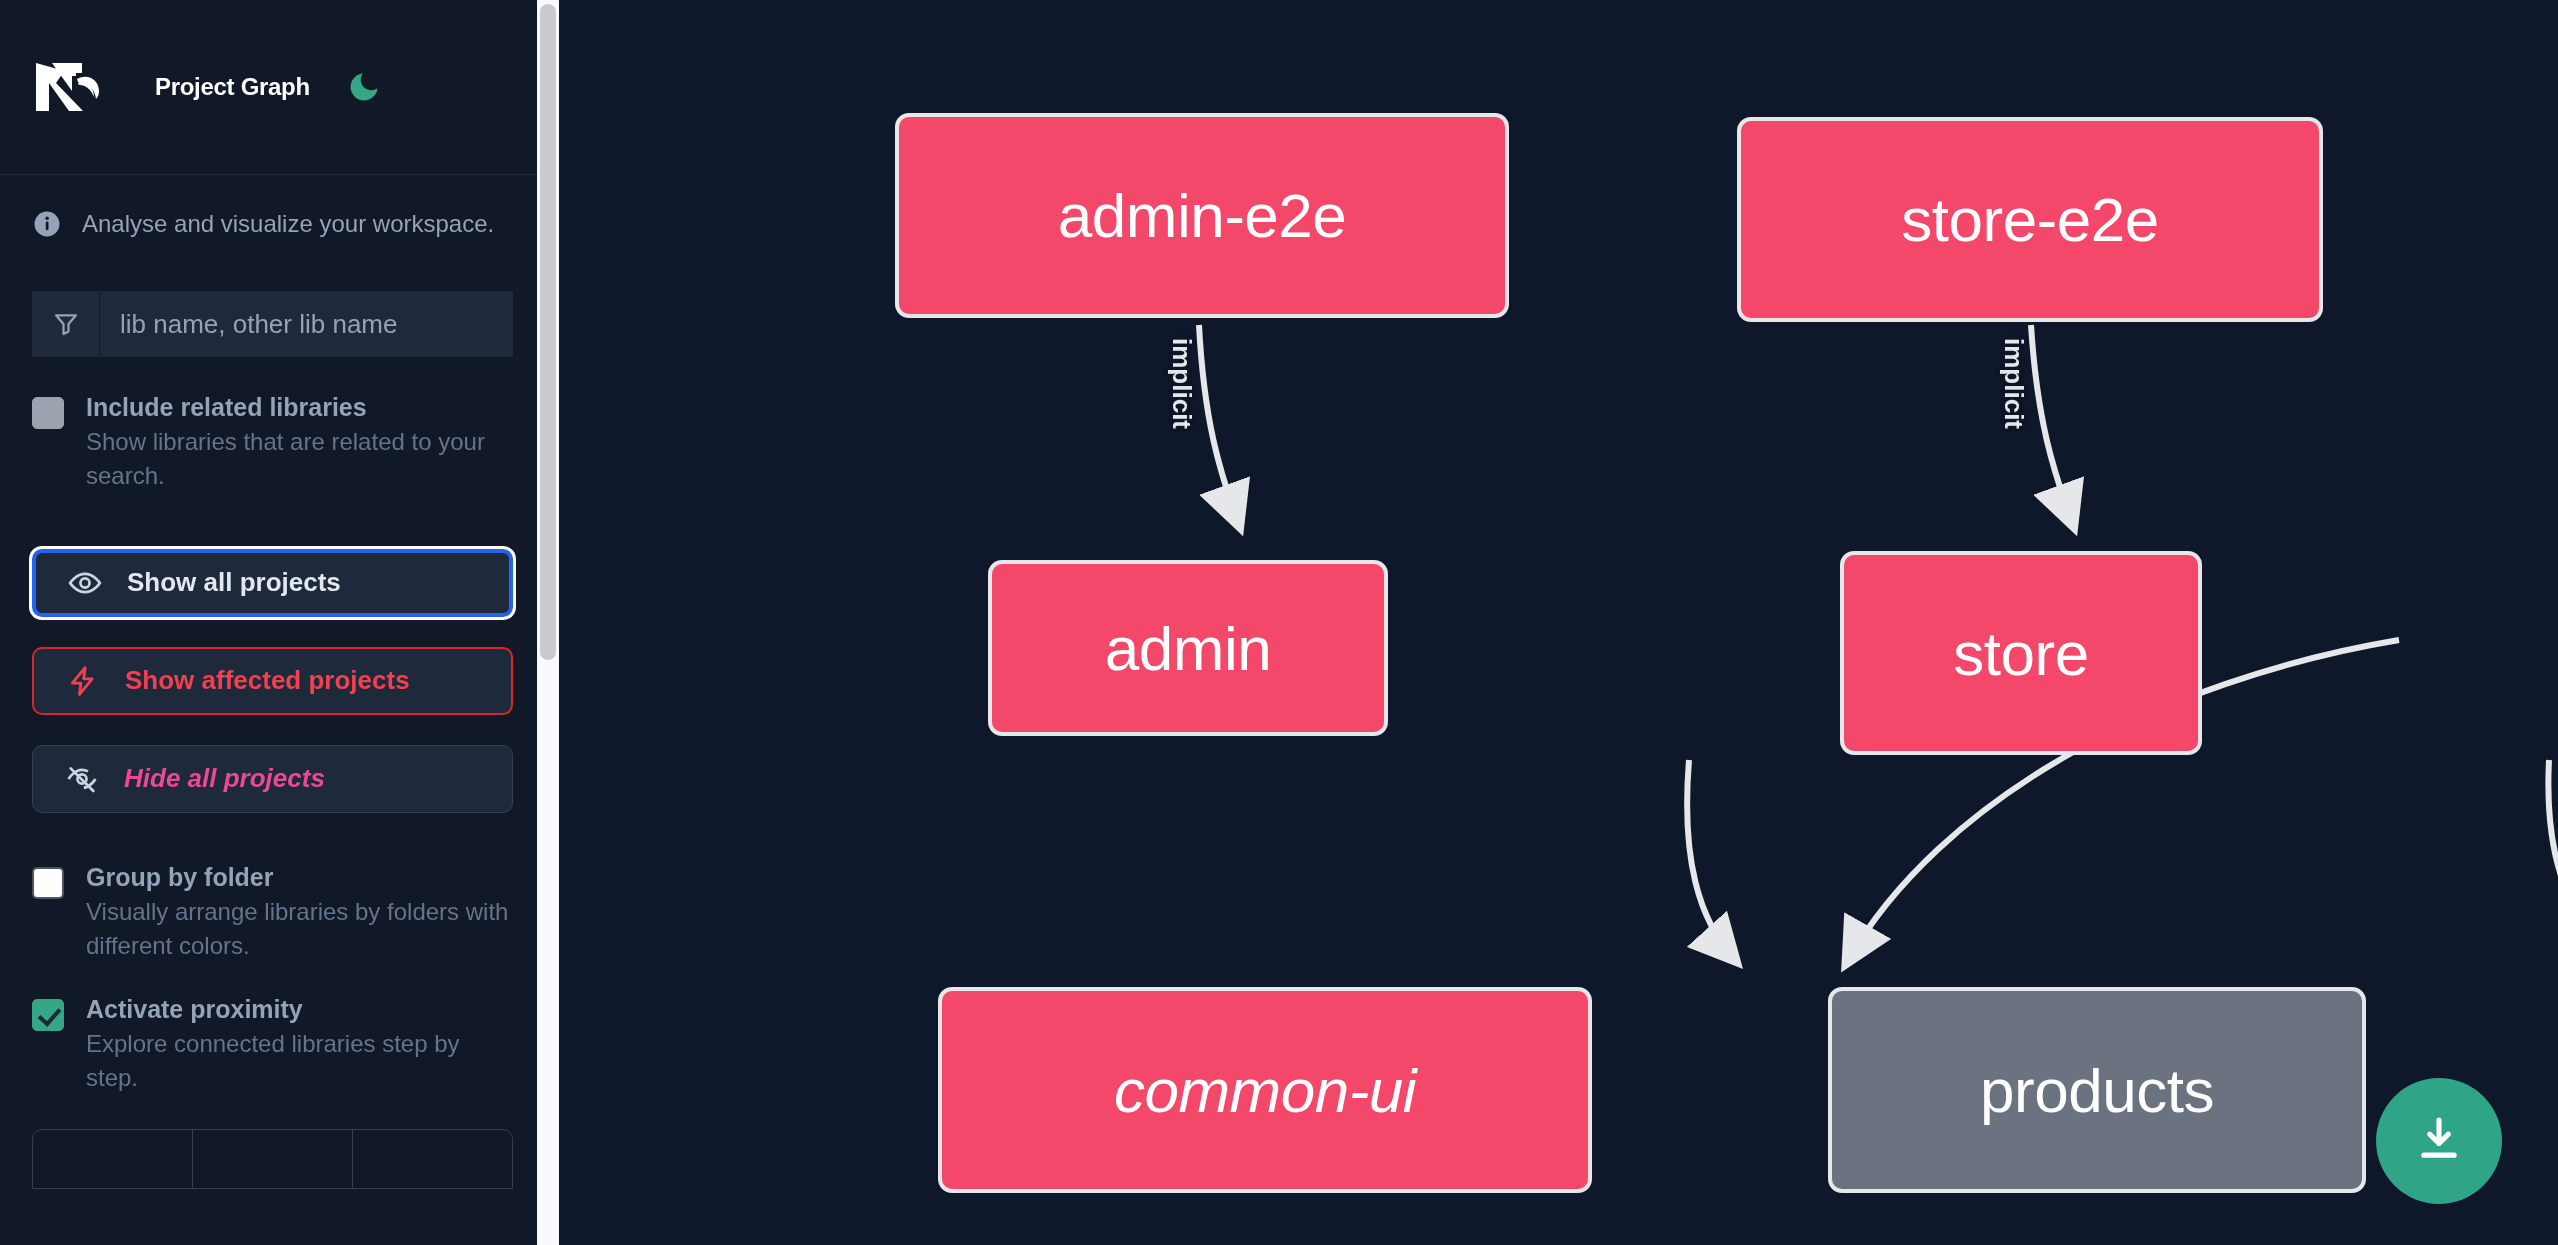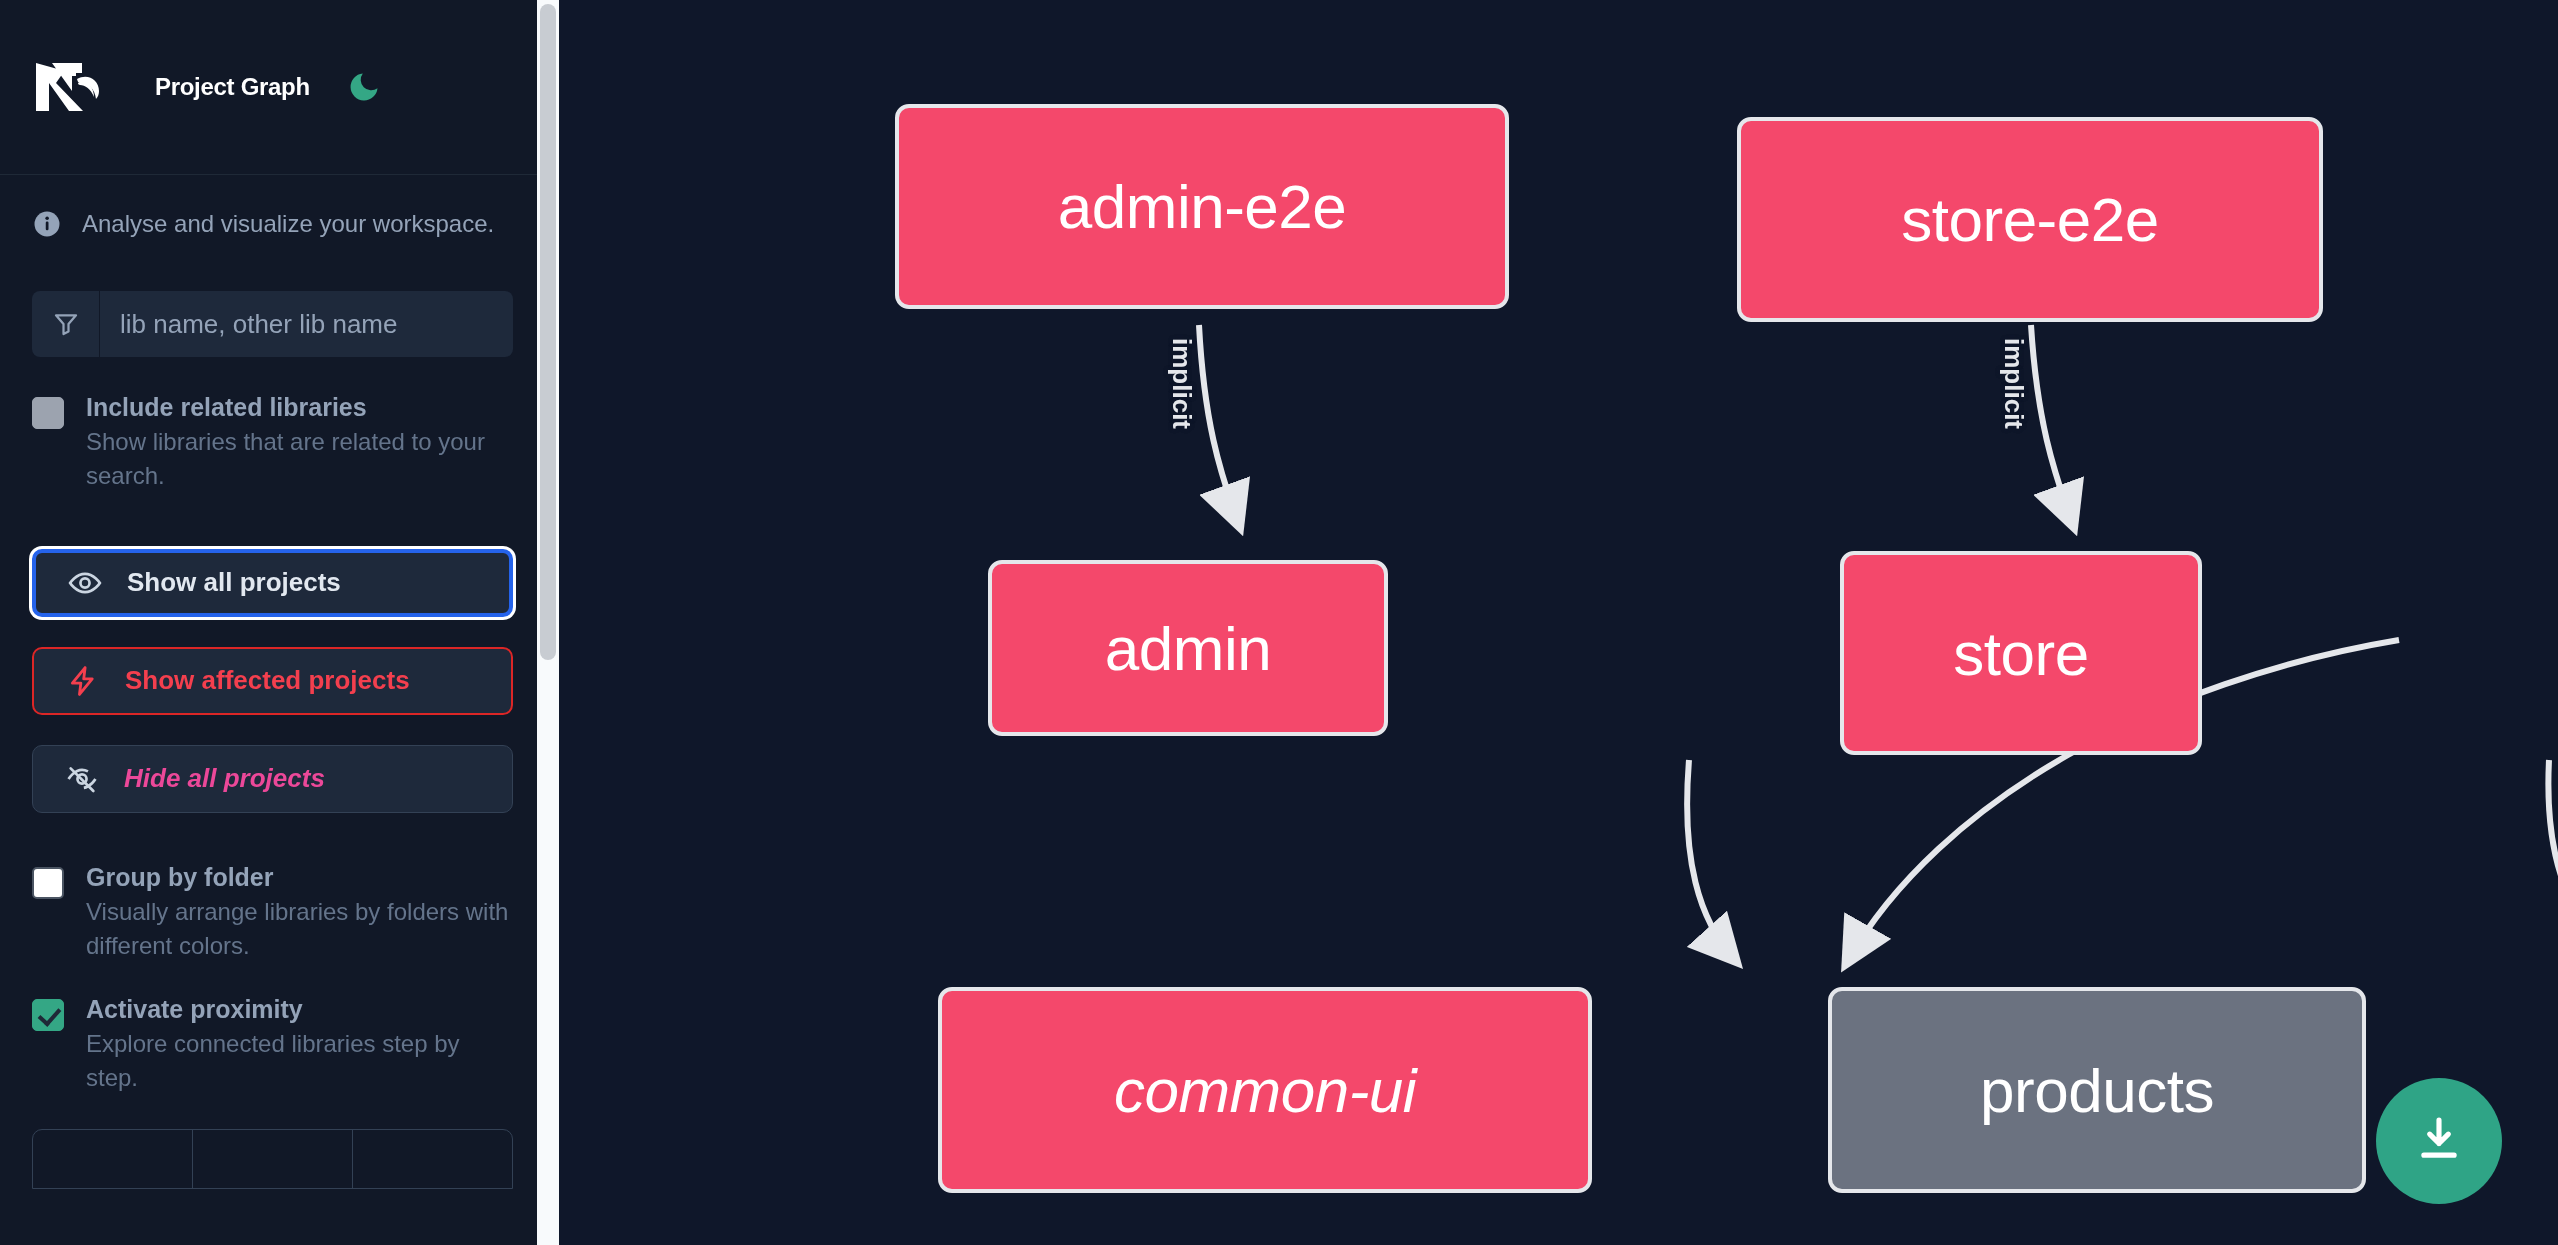--- a/index.html
+++ b/index.html
@@ -40,21 +40,21 @@
     padding: 34px 32px 0 32px;
   }
   .info-icon { width: 30px; height: 30px; flex: 0 0 30px; }
   .info-text { font-size: 24px; color: #94A3B8; margin-left: 20px; white-space: nowrap; }
 
   .search-wrap {
     margin: 52px 32px 0 32px;
     height: 66px;
     display: flex; align-items: stretch;
     background: #1E293B;
-    border-radius: 8px;
+    border-radius: 0;
     overflow: hidden;
   }
   .search-icon-box {
     width: 68px; display: flex; align-items: center; justify-content: center;
     border-right: 1px solid #111827;
   }
   .search-input {
     flex: 1;
     background: transparent; border: 0; outline: none;
     font-family: "Liberation Sans", sans-serif;
@@ -292,21 +292,21 @@
       </defs>
       <g fill="none" stroke="#E5E7EB" stroke-width="6" marker-end="url(#ah)">
         <path d="M640,325 C645,420 660,470 680,525"></path>
         <path d="M1472,325 C1478,420 1494,470 1514,525"></path>
         <path d="M1130,760 C1122,860 1140,920 1176,960"></path>
         <path d="M1840,640 C1600,680 1380,800 1288,962"></path>
         <path d="M1990,760 C1985,860 2010,920 2060,962"></path>
       </g>
     </svg>
 
-    <div class="node red" style="left:336px;  top:104px; width:614px; height:205px;">
+    <div class="node red" style="left:336px;  top:113px; width:614px; height:205px;">
       <span>admin-e2e</span>
     </div>
     <div class="node red" style="left:1178px; top:117px; width:586px; height:205px;">
       <span>store-e2e</span>
     </div>
     <div class="node red" style="left:429px;  top:560px; width:400px; height:176px;">
       <span>admin</span>
     </div>
     <div class="node red" style="left:1281px; top:551px; width:362px; height:204px;">
       <span>store</span>

